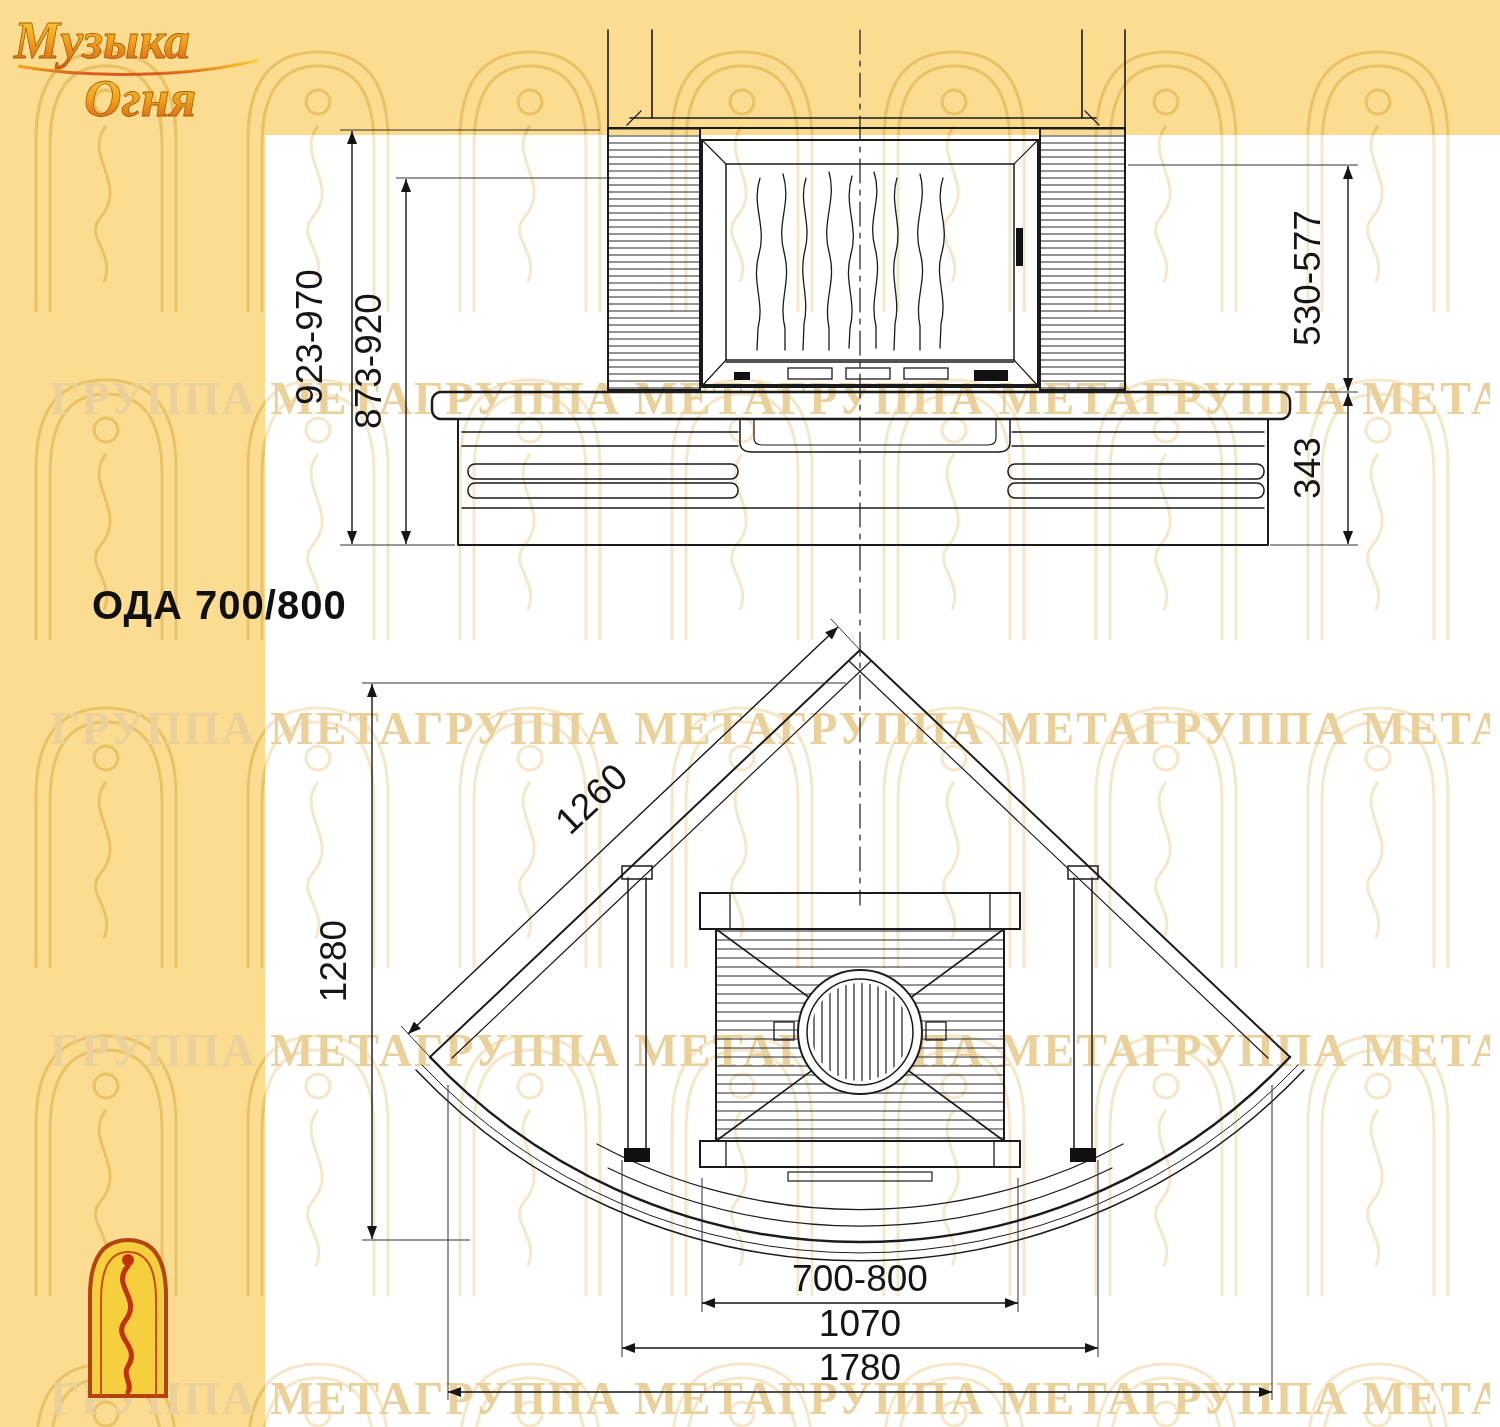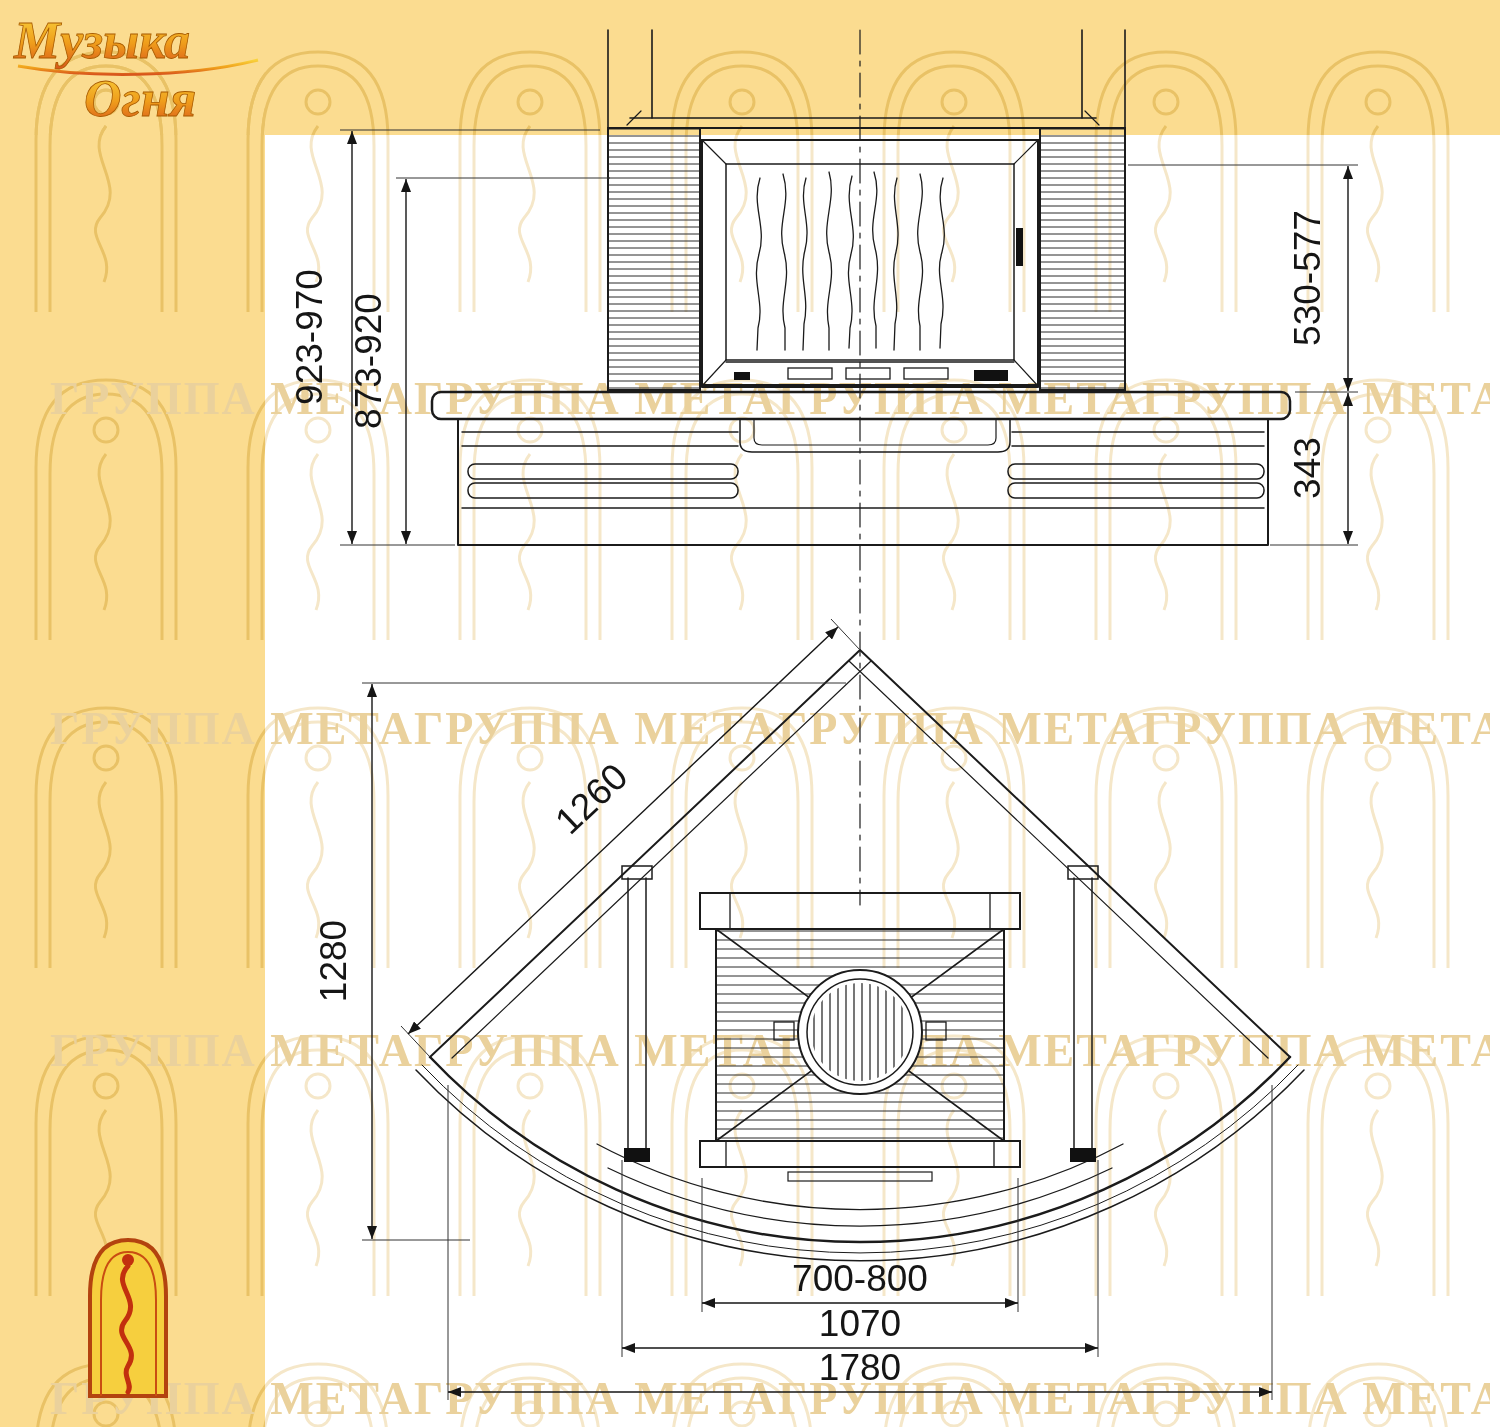--- a/index.html
+++ b/index.html
@@ -61,20 +61,21 @@
         <stop offset="0" stop-color="#f9d33c"></stop>
         <stop offset="0.55" stop-color="#ef9d1b"></stop>
         <stop offset="1" stop-color="#d8561c"></stop>
       </linearGradient>
     </defs>
     <text x="8" y="56" font-family="Liberation Serif,serif" font-style="italic" font-weight="bold" font-size="52" fill="url(#gold)" stroke="#a85b00" stroke-width="0.8">Музыка</text>
     <path d="M12,64 C80,76 180,76 252,58" fill="none" stroke="url(#gold)" stroke-width="3"></path>
     <text x="78" y="114" font-family="Liberation Serif,serif" font-style="italic" font-weight="bold" font-size="52" fill="url(#gold)" stroke="#a85b00" stroke-width="0.8">Огня</text>
   </svg>
 
+  <div class="model-title">ОДА 700/800</div>
 
   <svg class="draw-svg" width="1500" height="1427" viewBox="0 0 1500 1427">
     <defs>
       <marker id="ar" markerUnits="userSpaceOnUse" markerWidth="14" markerHeight="10" refX="13" refY="5" orient="auto-start-reverse">
         <path d="M0,0 L13,5 L0,10 Z" fill="#151515"></path>
       </marker>
       <pattern id="louv" width="10" height="7" patternUnits="userSpaceOnUse">
         <path d="M0,3 H10" stroke="#2a2a2a" stroke-width="1"></path>
       </pattern>
       <pattern id="slats" width="12" height="9" patternUnits="userSpaceOnUse">

